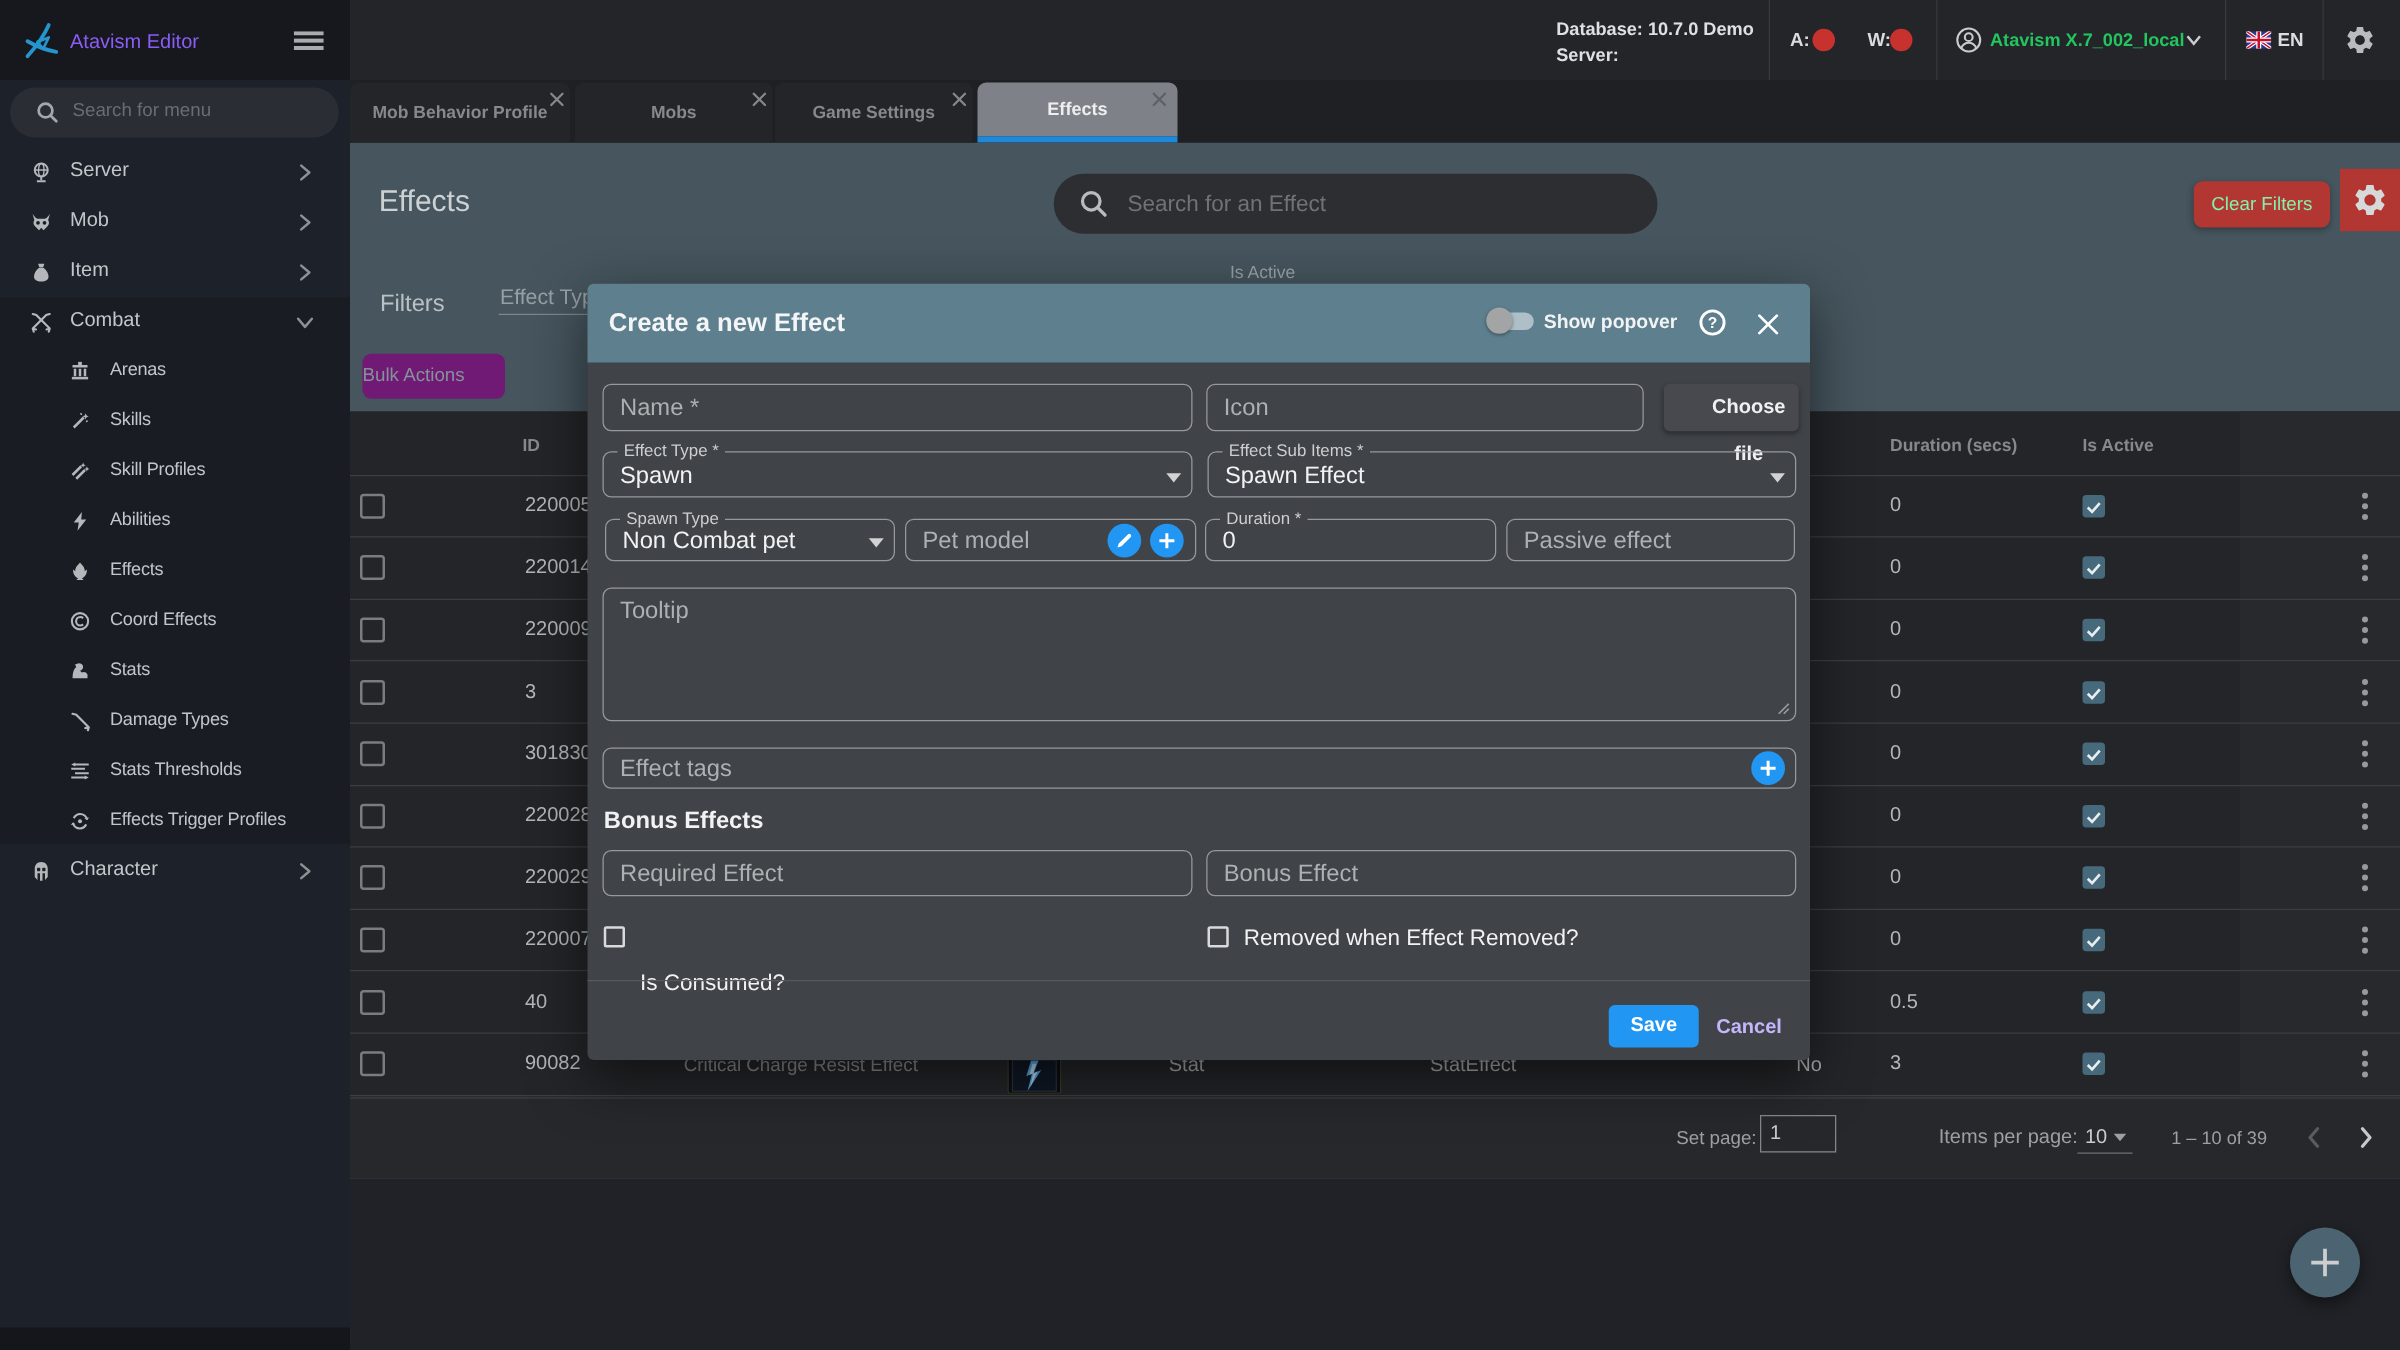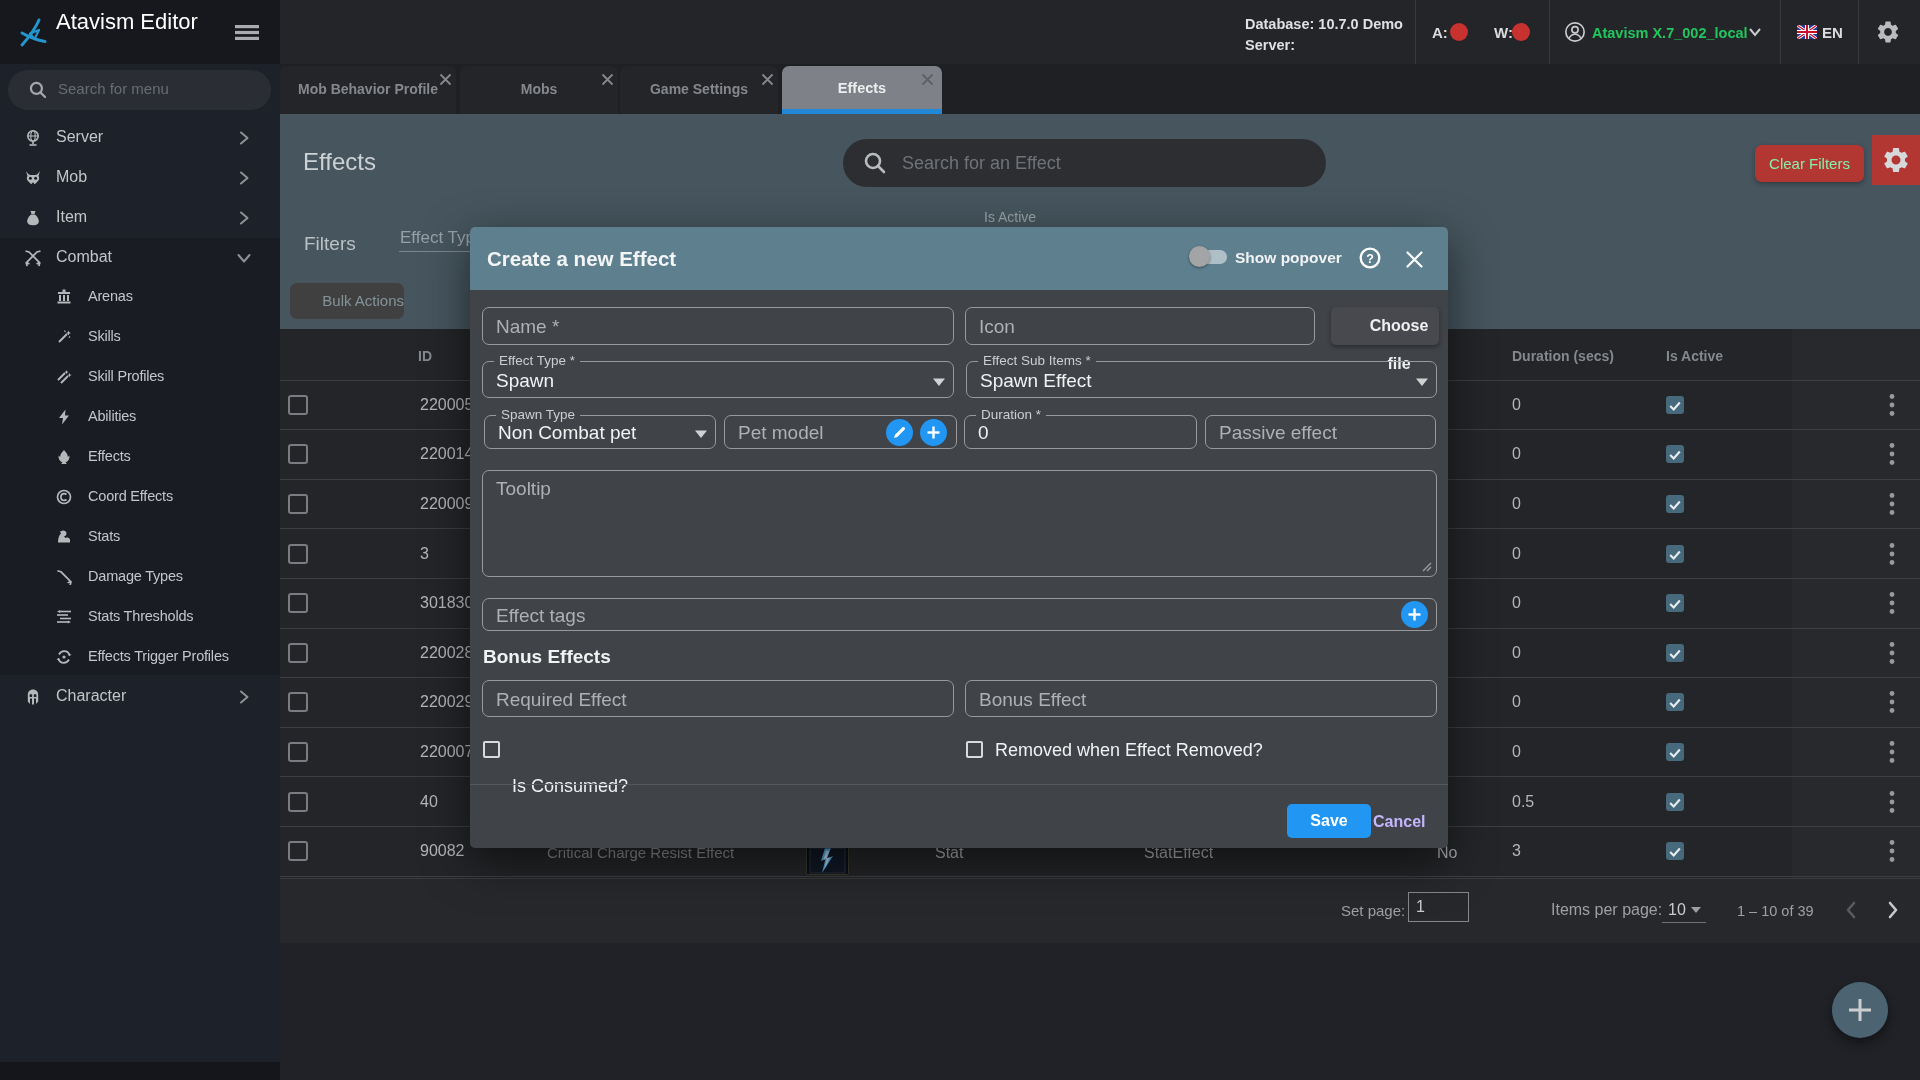--- a/index.html
+++ b/index.html
@@ -29,21 +29,21 @@
   <div class="abs" style="left:1872px; top:135px; width:48px; height:50px; background:#b23733;"></div>
   <svg class="abs" style="left:1881px; top:145px;" width="30" height="30" viewBox="0 0 24 24">
       <path fill="#d6d8da" d="M19.14,12.94c0.04-0.3,0.06-0.61,0.06-0.94c0-0.32-0.02-0.64-0.07-0.94l2.03-1.58c0.18-0.14,0.23-0.41,0.12-0.61 l-1.92-3.32c-0.12-0.22-0.37-0.29-0.59-0.22l-2.39,0.96c-0.5-0.38-1.03-0.7-1.62-0.94L14.4,2.81c-0.04-0.24-0.24-0.41-0.48-0.41 h-3.84c-0.24,0-0.43,0.17-0.47,0.41L9.25,5.35C8.66,5.59,8.12,5.92,7.63,6.29L5.24,5.33c-0.22-0.08-0.47,0-0.59,0.22L2.74,8.87 C2.62,9.08,2.66,9.34,2.86,9.48l2.03,1.58C4.84,11.36,4.8,11.69,4.8,12s0.02,0.64,0.07,0.94l-2.03,1.58 c-0.18,0.14-0.23,0.41-0.12,0.61l1.92,3.32c0.12,0.22,0.37,0.29,0.59,0.22l2.39-0.96c0.5,0.38,1.03,0.7,1.62,0.94l0.36,2.54 c0.05,0.24,0.24,0.41,0.48,0.41h3.84c0.24,0,0.44-0.17,0.47-0.41l0.36-2.54c0.59-0.24,1.13-0.56,1.62-0.94l2.39,0.96 c0.22,0.08,0.47,0,0.59-0.22l1.92-3.32c0.12-0.22,0.07-0.47-0.12-0.61L19.14,12.94z M12,15.6c-1.98,0-3.6-1.62-3.6-3.6 s1.62-3.6,3.6-3.6s3.6,1.62,3.6,3.6S13.98,15.6,12,15.6z"></path>
     </svg>
 
   <div class="abs" style="left:304px; top:233px; font-size:19px; color:#bac1c5;">Filters</div>
   <div class="abs" style="left:400px; top:228px; font-size:17px; color:#97a0a5;">Effect Type</div>
   <div class="abs" style="left:399px; top:251px; width:75px; height:1px; background:#7d868c;"></div>
   <div class="abs" style="left:984px; top:209px; font-size:14px; color:#9aa3a8;">Is Active</div>
 
-  <div class="abs" style="left:290px; top:283px; width:114px; height:36px; background:#404040; border-radius:7px; color:#84929a; font-size:15px; line-height:36px; text-align:right;">Bulk Actions</div>
+  <div class="abs" style="left:290px; top:283px; width:114px; height:36px; background:#701a75; border-radius:7px; color:#84929a; font-size:15px; line-height:36px; text-align:left;">Bulk Actions</div>
 
   <div class="abs" style="left:280px; top:329px; width:1640px; height:549px; background:#242528;"></div>
 
   <div class="abs" style="left:1792px; top:329px; width:128px; height:549px; background:#28292c;"></div>
 
   <div class="abs" style="left:418px; top:348px; font-size:14px; color:#85898d; font-weight:bold;">ID</div>
   <div class="abs" style="left:1512px; top:348px; font-size:14px; color:#85898d; font-weight:bold;">Duration (secs)</div>
   <div class="abs" style="left:1666px; top:348px; font-size:14px; color:#85898d; font-weight:bold;">Is Active</div>
 
   <div id="rows">
@@ -283,21 +283,21 @@
   <div class="abs" style="left:0px; top:0px; width:280px; height:64px; background:#16181d;"></div>
   <div class="abs" style="left:0px; top:64px; width:280px; height:1016px; background:#1d2129;"></div>
   <div class="abs" style="left:0px; top:238px; width:280px; height:437px; background:#191c23;"></div>
   <div class="abs" style="left:0px; top:1062px; width:280px; height:18px; background:#14161b;"></div>
 
   <svg class="abs" style="left:18px; top:18px;" width="30" height="30" viewBox="0 0 30 30">
     <path d="M21,2 C18,9 12,18 4,27" fill="none" stroke="#2496cd" stroke-width="3" stroke-linecap="round"></path>
     <path d="M4,15 C11,19 18,22 27,23.5" fill="none" stroke="#2496cd" stroke-width="3" stroke-linecap="round"></path>
     <path d="M12,15.5 L21,12 L16.5,21 Z" fill="none" stroke="#2496cd" stroke-width="2.2" stroke-linejoin="round"></path>
   </svg>
-  <div class="abs" style="left:56px; top:9px; font-size:22px; color:#ffffff;">Atavism Editor</div>
+  <div class="abs" style="left:56px; top:25px; font-size:16px; color:#8b5cf6;">Atavism Editor</div>
   <svg class="abs" style="left:235px; top:25px;" width="24" height="15" viewBox="0 0 24 15">
       <rect y="0" width="24" height="3.2" fill="#a9abae"></rect>
       <rect y="5.9" width="24" height="3.2" fill="#a9abae"></rect>
       <rect y="11.8" width="24" height="3.2" fill="#a9abae"></rect>
     </svg>
 
   <div class="abs" style="left:8px; top:70px; width:263px; height:40px; background:#2a2d34; border-radius:20px;"></div>
   <svg class="abs" style="left:27px; top:79px;" width="22" height="22" viewBox="0 0 28 28">
       <circle cx="12" cy="12" r="7" fill="none" stroke="#a5a8ab" stroke-width="2.8"></circle>
       <line x1="17" y1="17" x2="23" y2="23" stroke="#a5a8ab" stroke-width="2.8" stroke-linecap="round"></line>
@@ -514,17 +514,17 @@
       <div class="abs" style="left:483px; top:646px; font-size:19px; font-weight:bold; color:#f0f2f3;">Bonus Effects</div>
       <div class="abs" style="left:482px; top:680px; width:472px; height:37px; border:1.6px solid #97999d; border-radius:7px;"></div>
       <div class="abs" style="left:496px; top:688.5px; font-size:19px; color:#aeb1b4;">Required Effect</div>
       <div class="abs" style="left:965px; top:680px; width:472px; height:37px; border:1.6px solid #97999d; border-radius:7px;"></div>
       <div class="abs" style="left:979px; top:688.5px; font-size:19px; color:#aeb1b4;">Bonus Effect</div>
       <div class="abs" style="left:483px; top:741px; width:17px; height:17px; border:2px solid #d8dadb; border-radius:2px;"></div>
       <div class="abs" style="left:512px; top:740px; font-size:18px; color:#f0f2f3;margin-top:36px;">Is Consumed?</div>
       <div class="abs" style="left:966px; top:741px; width:17px; height:17px; border:2px solid #d8dadb; border-radius:2px;"></div>
       <div class="abs" style="left:995px; top:740px; font-size:18px; color:#f0f2f3;">Removed when Effect Removed?</div>
       <div class="abs" style="left:470px; top:784px; width:978px; height:1px; background:#55585c;"></div>
-      <div class="abs" style="left:1287px; top:804px; width:84px; height:34px; background:#2196f3; border-radius:5px; color:#fff; font-weight:bold; font-size:16px; text-align:center; line-height:34px;">Save</div>
+      <div class="abs" style="left:1287px; top:804px; width:72px; height:34px; background:#2196f3; border-radius:5px; color:#fff; font-weight:bold; font-size:16px; text-align:center; line-height:34px;">Save</div>
       <div class="abs" style="left:1373px; top:813px; font-size:16px; font-weight:bold; color:#c4b5fd;">Cancel</div>
     </div>
 
 </div>
 
 </body></html>

